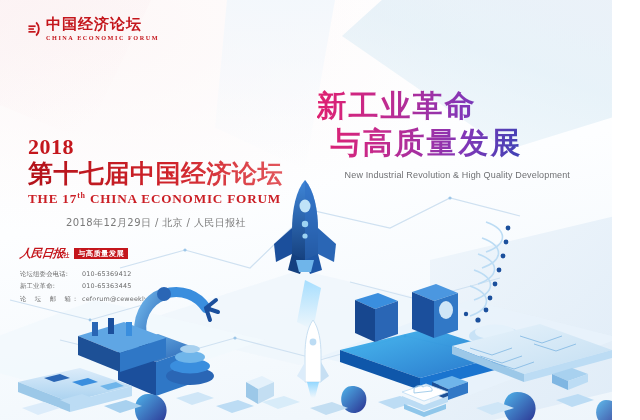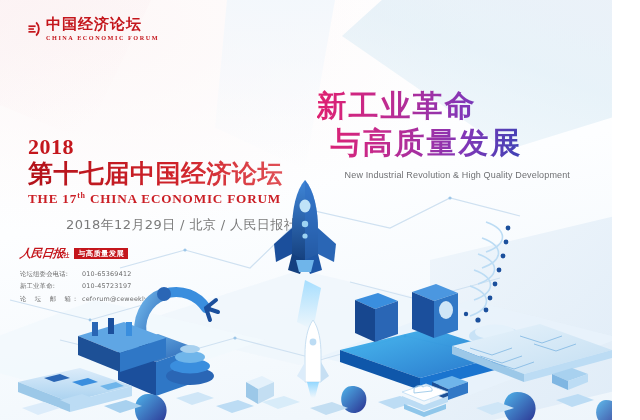--- a/index.html
+++ b/index.html
@@ -66,21 +66,21 @@
     -webkit-text-fill-color:transparent;
   }
   .main-en{
     font-family:"Liberation Serif","DejaVu Serif",serif;
     font-size:13.2px;font-weight:bold;color:#cb1f26;
     letter-spacing:.8px;margin-top:3px;white-space:nowrap;
   }
   .main-en sup{font-size:8px;vertical-align:super;}
   .date-line{
     font-family:"DejaVu Sans","Liberation Sans",sans-serif;
-    font-size:13px;color:#7a7a7a;letter-spacing:.4px;
+    font-size:10px;color:#7a7a7a;letter-spacing:.4px;
     margin-top:9px;margin-left:38px;
   }
 
   
   .right-title{position:absolute;right:42px;top:88px;text-align:left;}
   .slogan{
     font-family:"DejaVu Sans","Liberation Sans",sans-serif;
     font-weight:bold;font-size:30px;line-height:1.22;letter-spacing:2px;
     background:linear-gradient(100deg,#e0206e 0%,#c32a8e 26%,#8236b7 58%,#3a43b5 82%,#1f4fb6 100%);
     -webkit-background-clip:text;background-clip:text;
@@ -164,21 +164,21 @@
       <div class="rmrb"><span>人民日报</span><span class="rmrb-suffix">社</span></div>
       <div class="ceweekly">与高质量发展</div>
     </div>
     <div class="contact-lines">
       <div class="c-row">
         <span class="c-label">论坛组委会电话:</span>
         <span class="c-val">010-65369412</span>
       </div>
       <div class="c-row">
         <span class="c-label">新工业革命:</span>
-        <span class="c-val">010-45723197</span>
+        <span class="c-val">010-65363445</span>
       </div>
       <div class="c-row">
         <span class="c-label sp">论 坛 邮 箱:</span>
         <span class="c-val">ceforum@ceweekly.cn</span>
       </div>
     </div>
   </div>
 
   <div class="illo">
     <svg viewBox="0 0 640 270" preserveAspectRatio="none">

